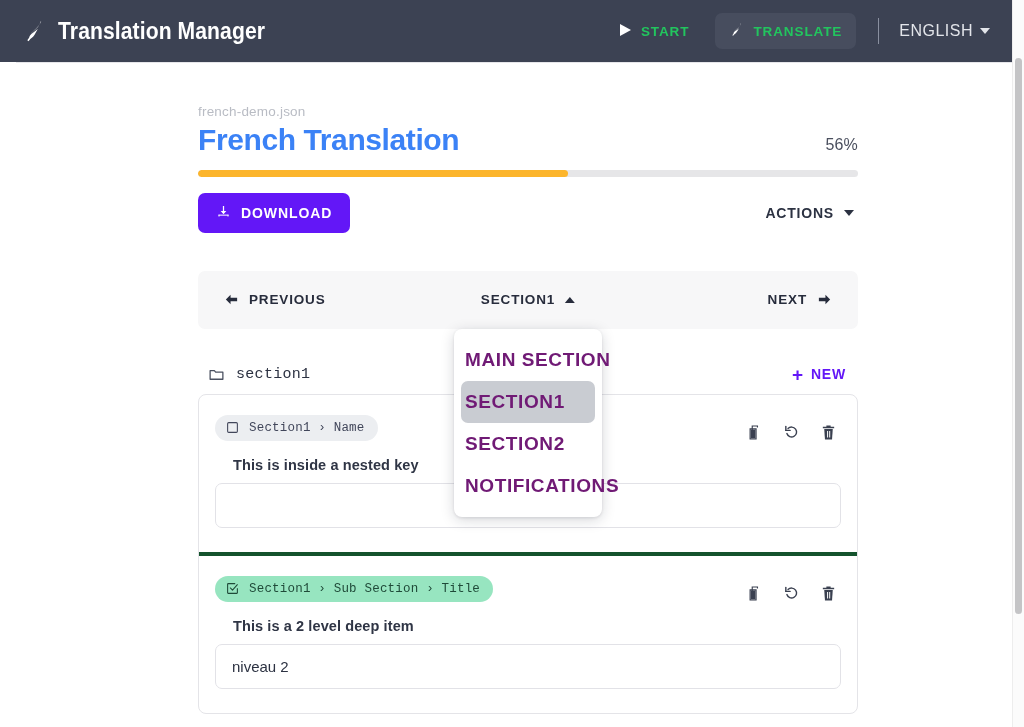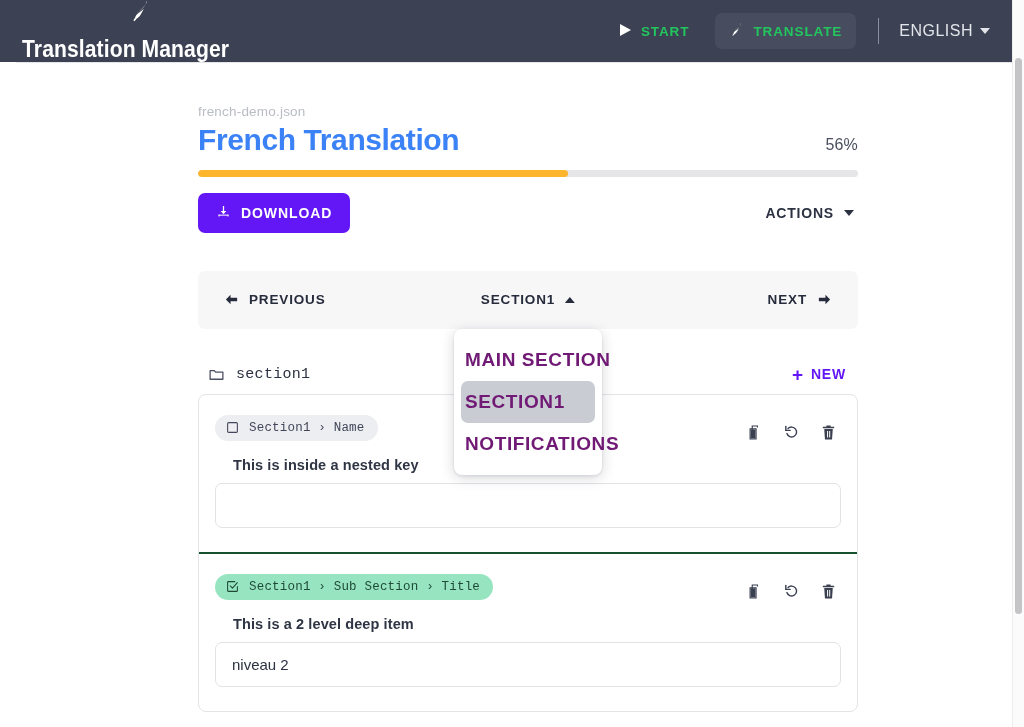--- a/index.html
+++ b/index.html
@@ -22,21 +22,20 @@
     height: 62px;
     background: #3c4253;
     display: flex;
     align-items: center;
     padding: 0 18px 0 22px;
   }
   .brand {
     display: flex;
     align-items: center;
     gap: 12px;
-    flex-direction: column;
   }
   .brand-icon {
     width: 24px; height: 24px;
     display: block;
     transform: rotate(-8deg);
   }
   .brand-title {
     color: #ffffff;
     font-size: 24px;
     font-weight: bold;
@@ -294,21 +293,21 @@
   .card-list {
     margin-top: 10px;
     border: 1px solid #e4e4e8;
     border-radius: 8px;
     background: #ffffff;
     overflow: hidden;
   }
   .card {
     padding: 20px 16px 24px 16px;
   }
-  .card + .card { border-top: 2px solid #14532d; }
+  .card + .card { border-top: 4px solid #14532d; }
 
   .card-head {
     display: flex;
     align-items: flex-end;
   }
   .key-badge {
     display: inline-flex;
     align-items: center;
     gap: 10px;
     border-radius: 20px;
@@ -473,20 +472,21 @@
         <span>
           <svg class="arrow-svg" viewBox="0 0 24 24" fill="#272c3c">
             <path d="M13.5 4.5L21 12l-7.5 7.5v-4.6H3V9.1h10.5z"></path>
           </svg>
         </span>
       </button>
 
       <div class="dropdown" id="section-dropdown">
           <button class="dd-item">MAIN SECTION</button>
           <button class="dd-item active">SECTION1</button>
+          <button class="dd-item">SECTION2</button>
           <button class="dd-item">NOTIFICATIONS</button>
         </div>
     </div>
 
     <div class="folder-row">
       <div class="folder-label">
         <span>
           <svg class="folder-svg" viewBox="0 0 24 24" fill="none" stroke="#4a5060" stroke-width="1.8">
             <path d="M3 6.5h6l1.8 2.2H21v10H3z" stroke-linejoin="round"></path>
           </svg>

